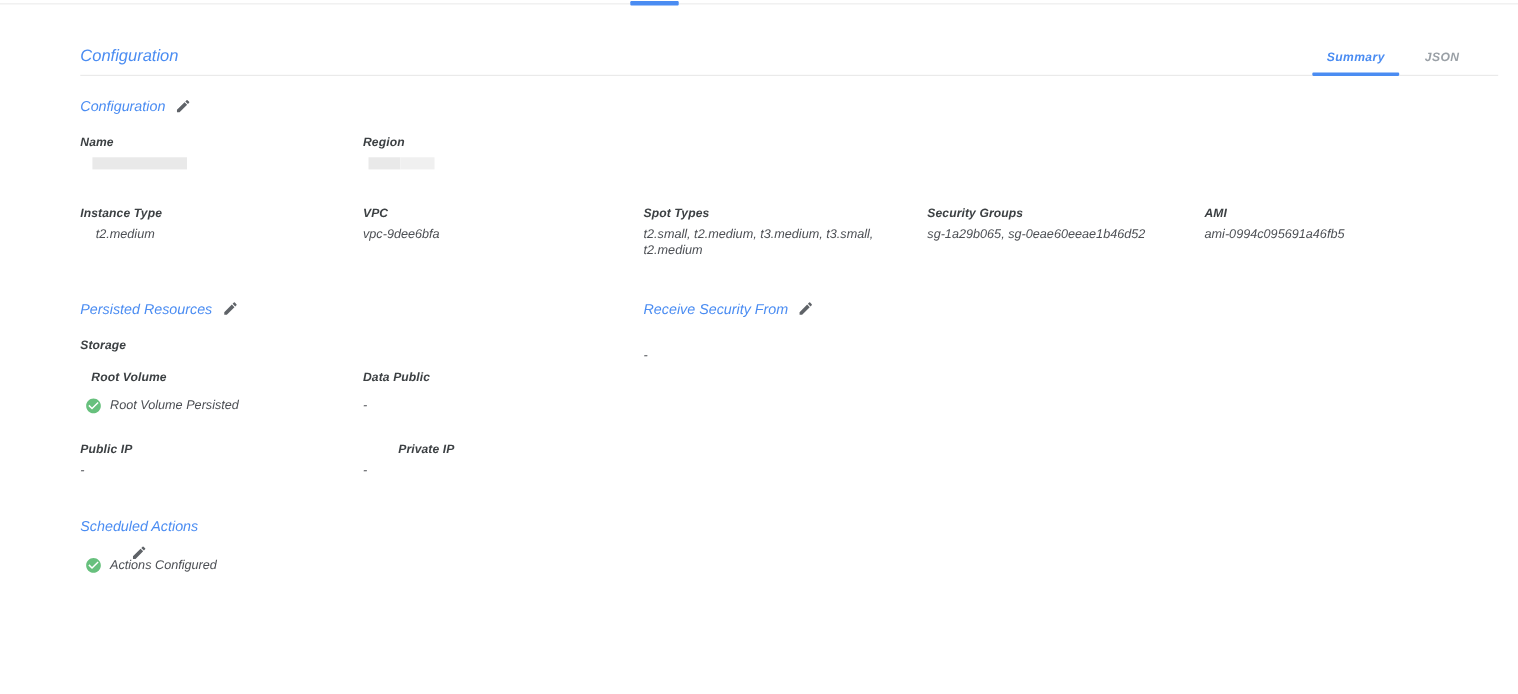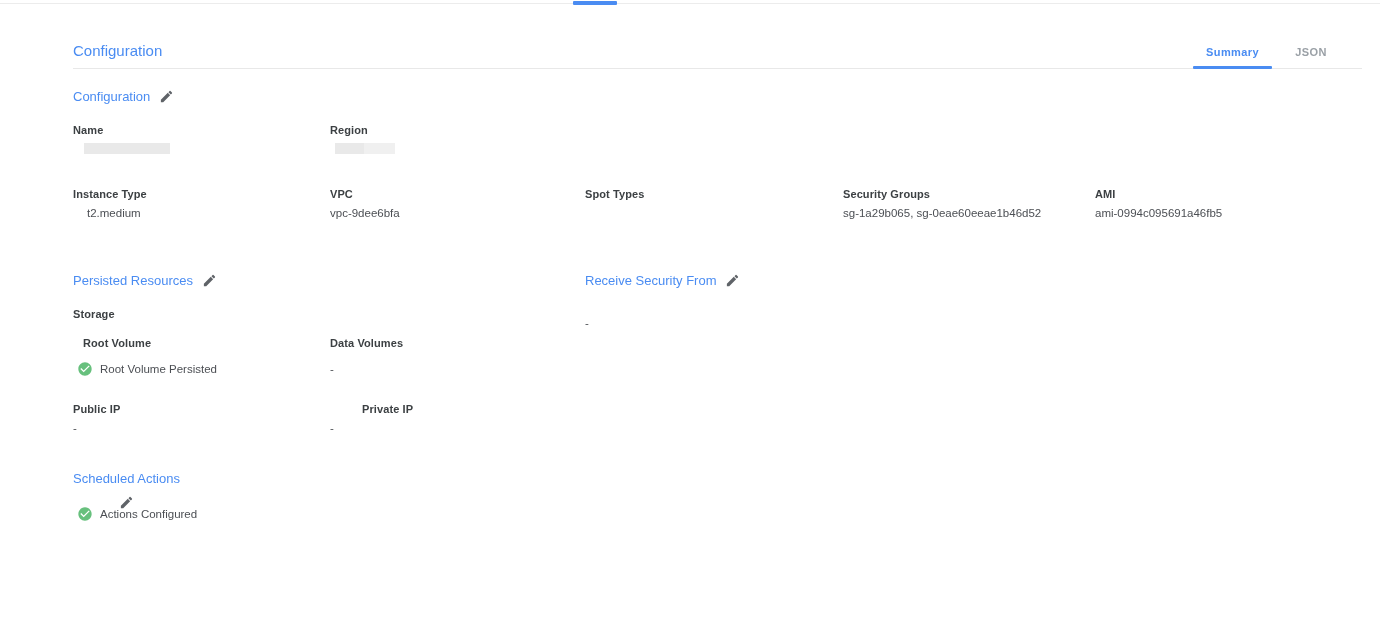--- a/index.html
+++ b/index.html
@@ -1,18 +1,18 @@
 <!DOCTYPE html>
 <html style="--accent: #4a8cf2; --green: #67c07d; --redacted: #e9e9e9;"><head>
 <meta charset="utf-8">
 <style>
   * { box-sizing: border-box; margin: 0; padding: 0; }
   html, body { width: 1380px; height: 631px; background: #ffffff; overflow: hidden; }
   body { font-family: "Liberation Sans", "DejaVu Sans", sans-serif; color: #3c4043; }
-  .page { position: relative; width: 1380px; height: 631px; background: #fff; }
+  .page { position: relative; width: 1380px; height: 631px; background: #fff; font-style: italic; }
 
   
   .top-hairline { position: absolute; top: 3px; left: 0; width: 1380px; height: 1px; background: #ececec; }
   .top-indicator { position: absolute; top: 1px; left: 573px; width: 44px; height: 4px; background: var(--accent, #4285f4); border-radius: 1px; }
 
   
   .page-title { position: absolute; top: 42px; left: 73px; font-size: 15px; font-weight: 400; color: var(--accent, #4a8cf2); }
   .view-tab { position: absolute; top: 46px; height: 16px; font-size: 11px; font-weight: 700; letter-spacing: 0.4px; text-align: center; cursor: pointer; }
   .view-tab.summary { left: 1193px; width: 79px; color: var(--accent, #4a8cf2); }
   .view-tab.json { left: 1276px; width: 70px; color: #9aa0a6; }
@@ -68,20 +68,21 @@
   <div class="redacted" style="top:143px; left:335px; width:29px;"></div>
   <div class="redacted lighter" style="top:143px; left:364px; width:31px;"></div>
 
   <div class="label" style="top:188px; left:73px;">Instance Type</div>
   <div class="value" style="top:206px; left:87px;">t2.medium</div>
 
   <div class="label" style="top:188px; left:330px;">VPC</div>
   <div class="value" style="top:206px; left:330px;">vpc-9dee6bfa</div>
 
   <div class="label" style="top:188px; left:585px;">Spot Types</div>
+  <div class="value spot-types-value" style="top:206px; left:585px;">t2.small, t2.medium, t3.medium, t3.small, t2.medium</div>
 
   <div class="label" style="top:188px; left:843px;">Security Groups</div>
   <div class="value" style="top:206px; left:843px;">sg-1a29b065, sg-0eae60eeae1b46d52</div>
 
   <div class="label" style="top:188px; left:1095px;">AMI</div>
   <div class="value" style="top:206px; left:1095px;">ami-0994c095691a46fb5</div>
 
   <div class="section-header" style="top:273px; left:73px;">
     <span class="sh-label">Persisted Resources</span>
     <span class="edit-icon">
@@ -97,21 +98,21 @@
       <svg viewBox="0 0 24 24">
           <path d="M3 17.25V21h3.75L17.81 9.94l-3.75-3.75L3 17.25zM20.71 7.04c.39-.39.39-1.02 0-1.41l-2.34-2.34a.9959.9959 0 0 0-1.41 0l-1.83 1.83 3.75 3.75 1.83-1.83z"></path>
         </svg>
     </span>
   </div>
   <div class="value" style="top:316px; left:585px;">-</div>
 
   <div class="label" style="top:308px; left:73px;">Storage</div>
 
   <div class="label" style="top:337px; left:73px;padding-left:10px;">Root Volume</div>
-  <div class="label" style="top:337px; left:330px;">Data Volumes</div>
+  <div class="label" style="top:337px; left:330px;">Data Public</div>
 
   <div class="status-row" style="top:361px; left:77px;">
     <span class="check-icon">
       <svg viewBox="0 0 24 24">
           <path d="M12 2C6.48 2 2 6.48 2 12s4.48 10 10 10 10-4.48 10-10S17.52 2 12 2zm-2 15l-5-5 1.41-1.41L10 14.17l7.59-7.59L19 8l-9 9z"></path>
         </svg>
     </span>
     <span class="status-text">Root Volume Persisted</span>
   </div>
   <div class="value" style="top:362px; left:330px;">-</div>

